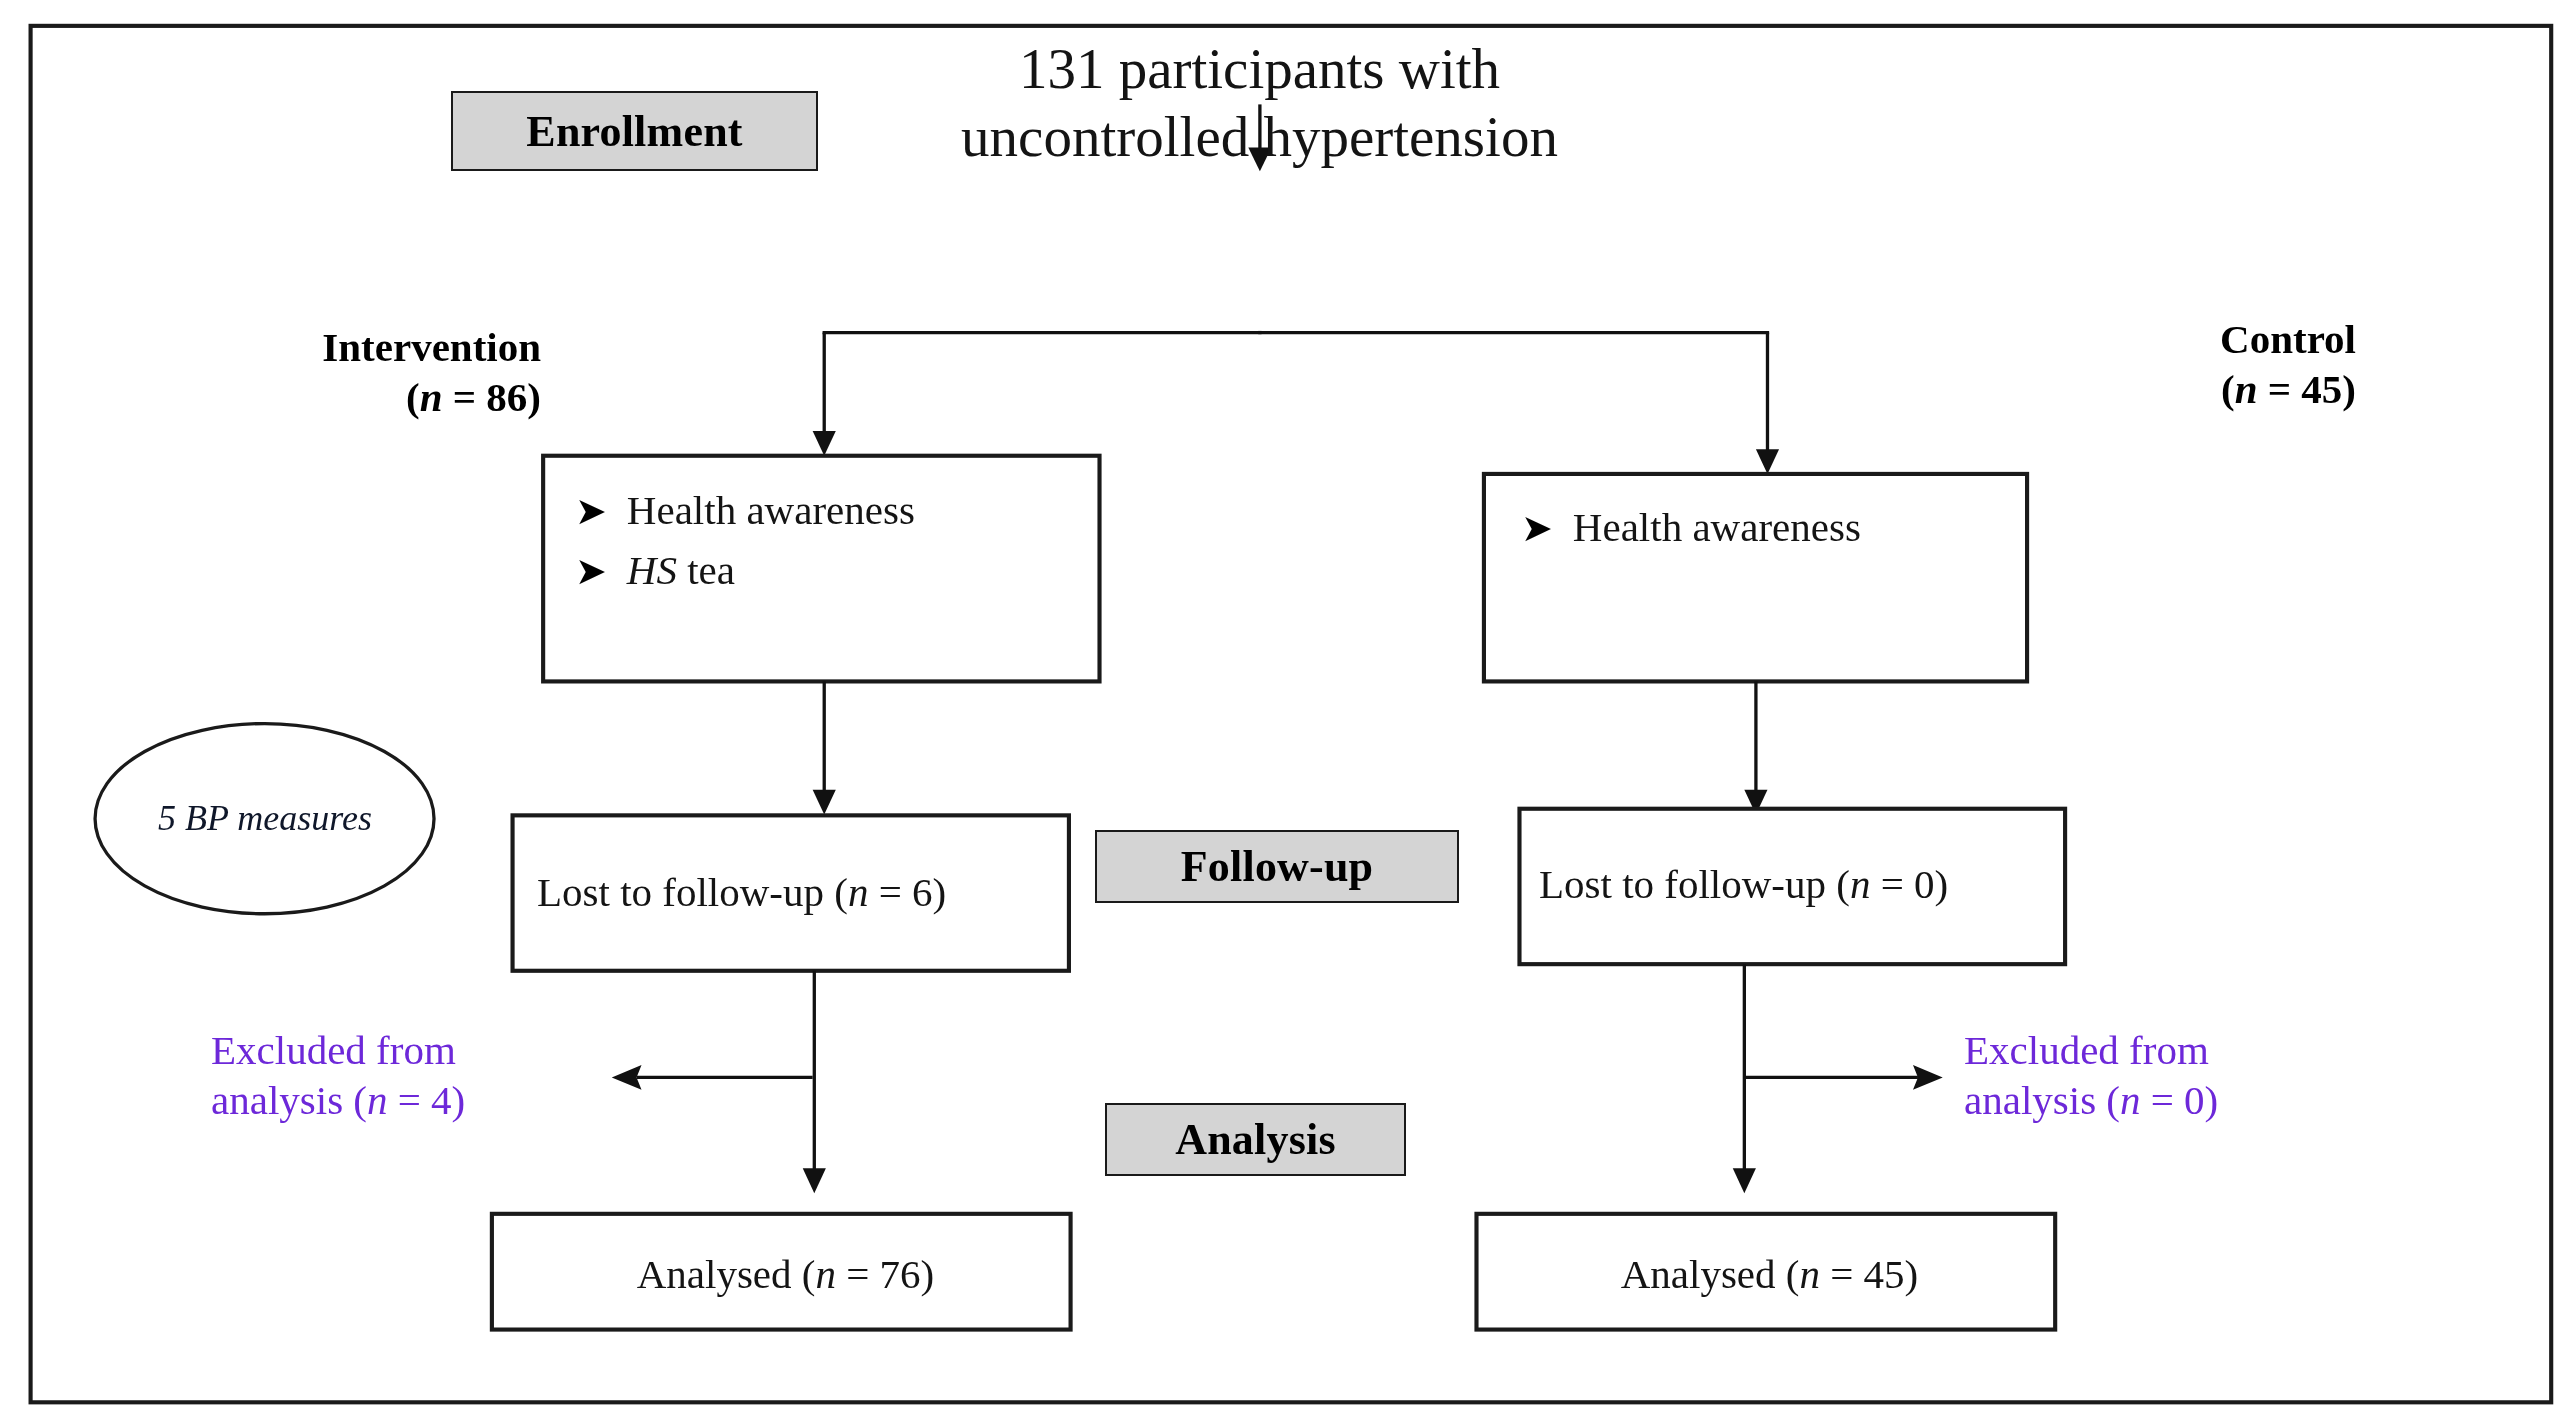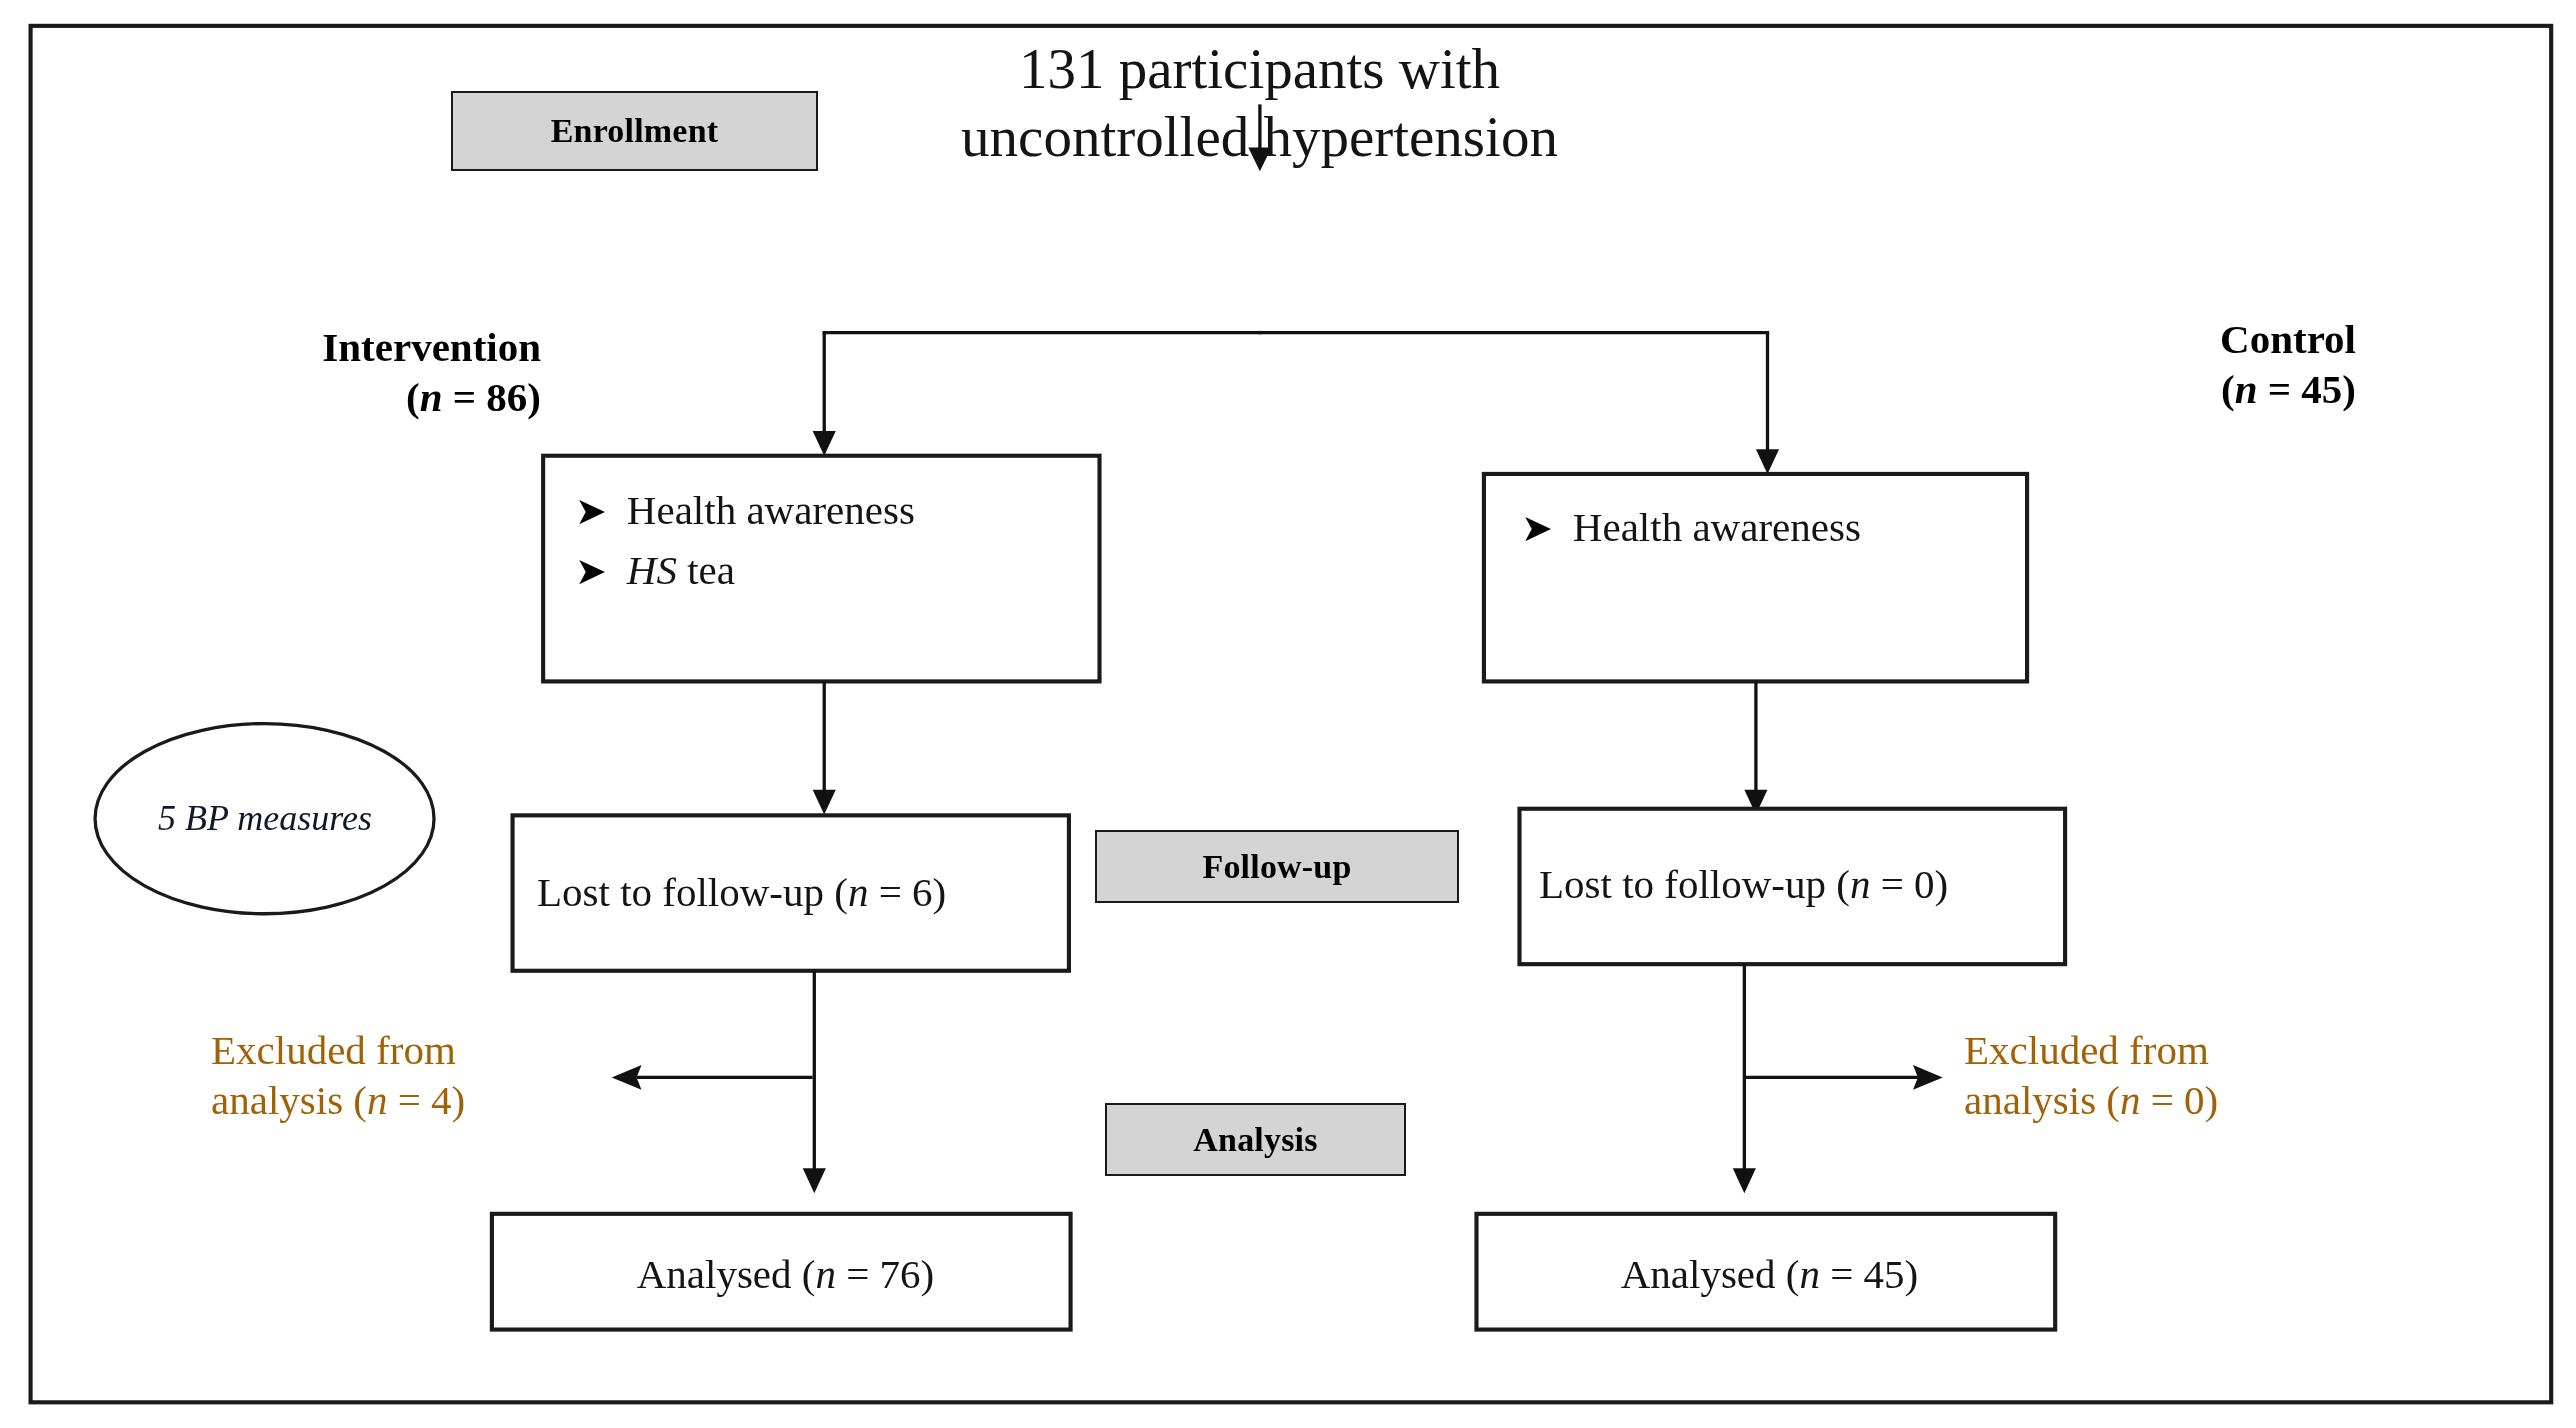--- a/index.html
+++ b/index.html
@@ -30,21 +30,21 @@
     position: absolute;
     display: flex;
     align-items: center;
     justify-content: center;
     font-family: "Liberation Serif", serif;
     font-weight: bold;
     color: #000000;
     background: #d4d4d4;
     border: 2.5px solid #1a1a1a;
     box-sizing: border-box;
-    font-size: 34px;
+    font-size: 44px;
     letter-spacing: 0.2px;
   }
   .arm-label {
     position: absolute;
     text-align: right;
     font-weight: bold;
     font-size: 41px;
     color: #000000;
     line-height: 1.22;
   }
@@ -78,21 +78,21 @@
   .centered-head {
     position: absolute;
     text-align: center;
     font-size: 57px;
     color: #141414;
     line-height: 1.2;
   }
   .excl-text {
     position: absolute;
     font-size: 41px;
-    color: #a16207;
+    color: #6d28d9;
     line-height: 1.22;
   }
 </style>
 </head>
 <body>
 
 <div id="stage">
 
   <svg id="flow-svg" viewBox="0 0 3116 1728">
     <defs>

